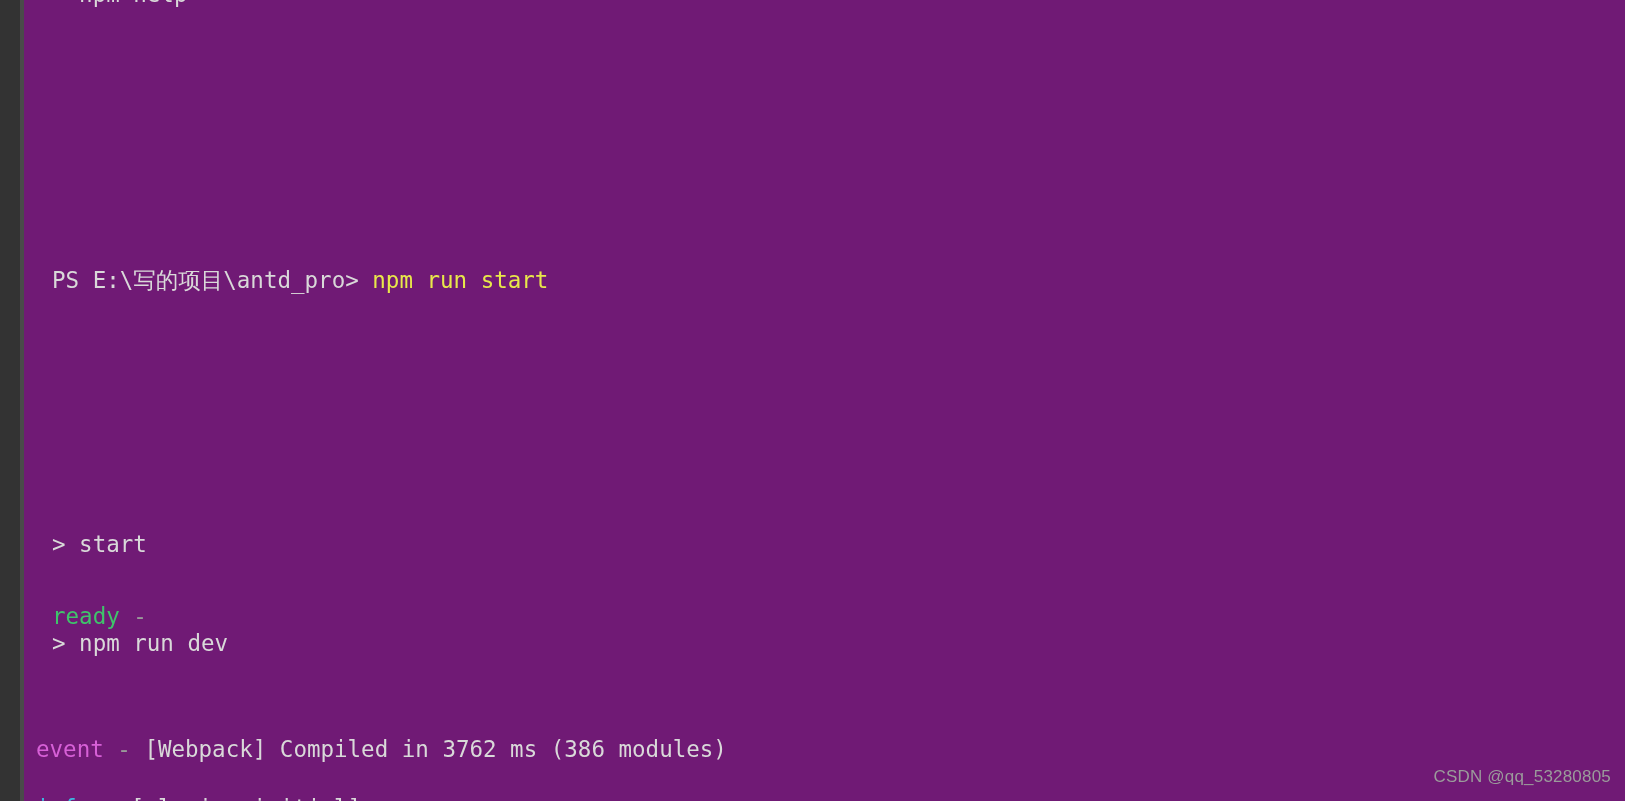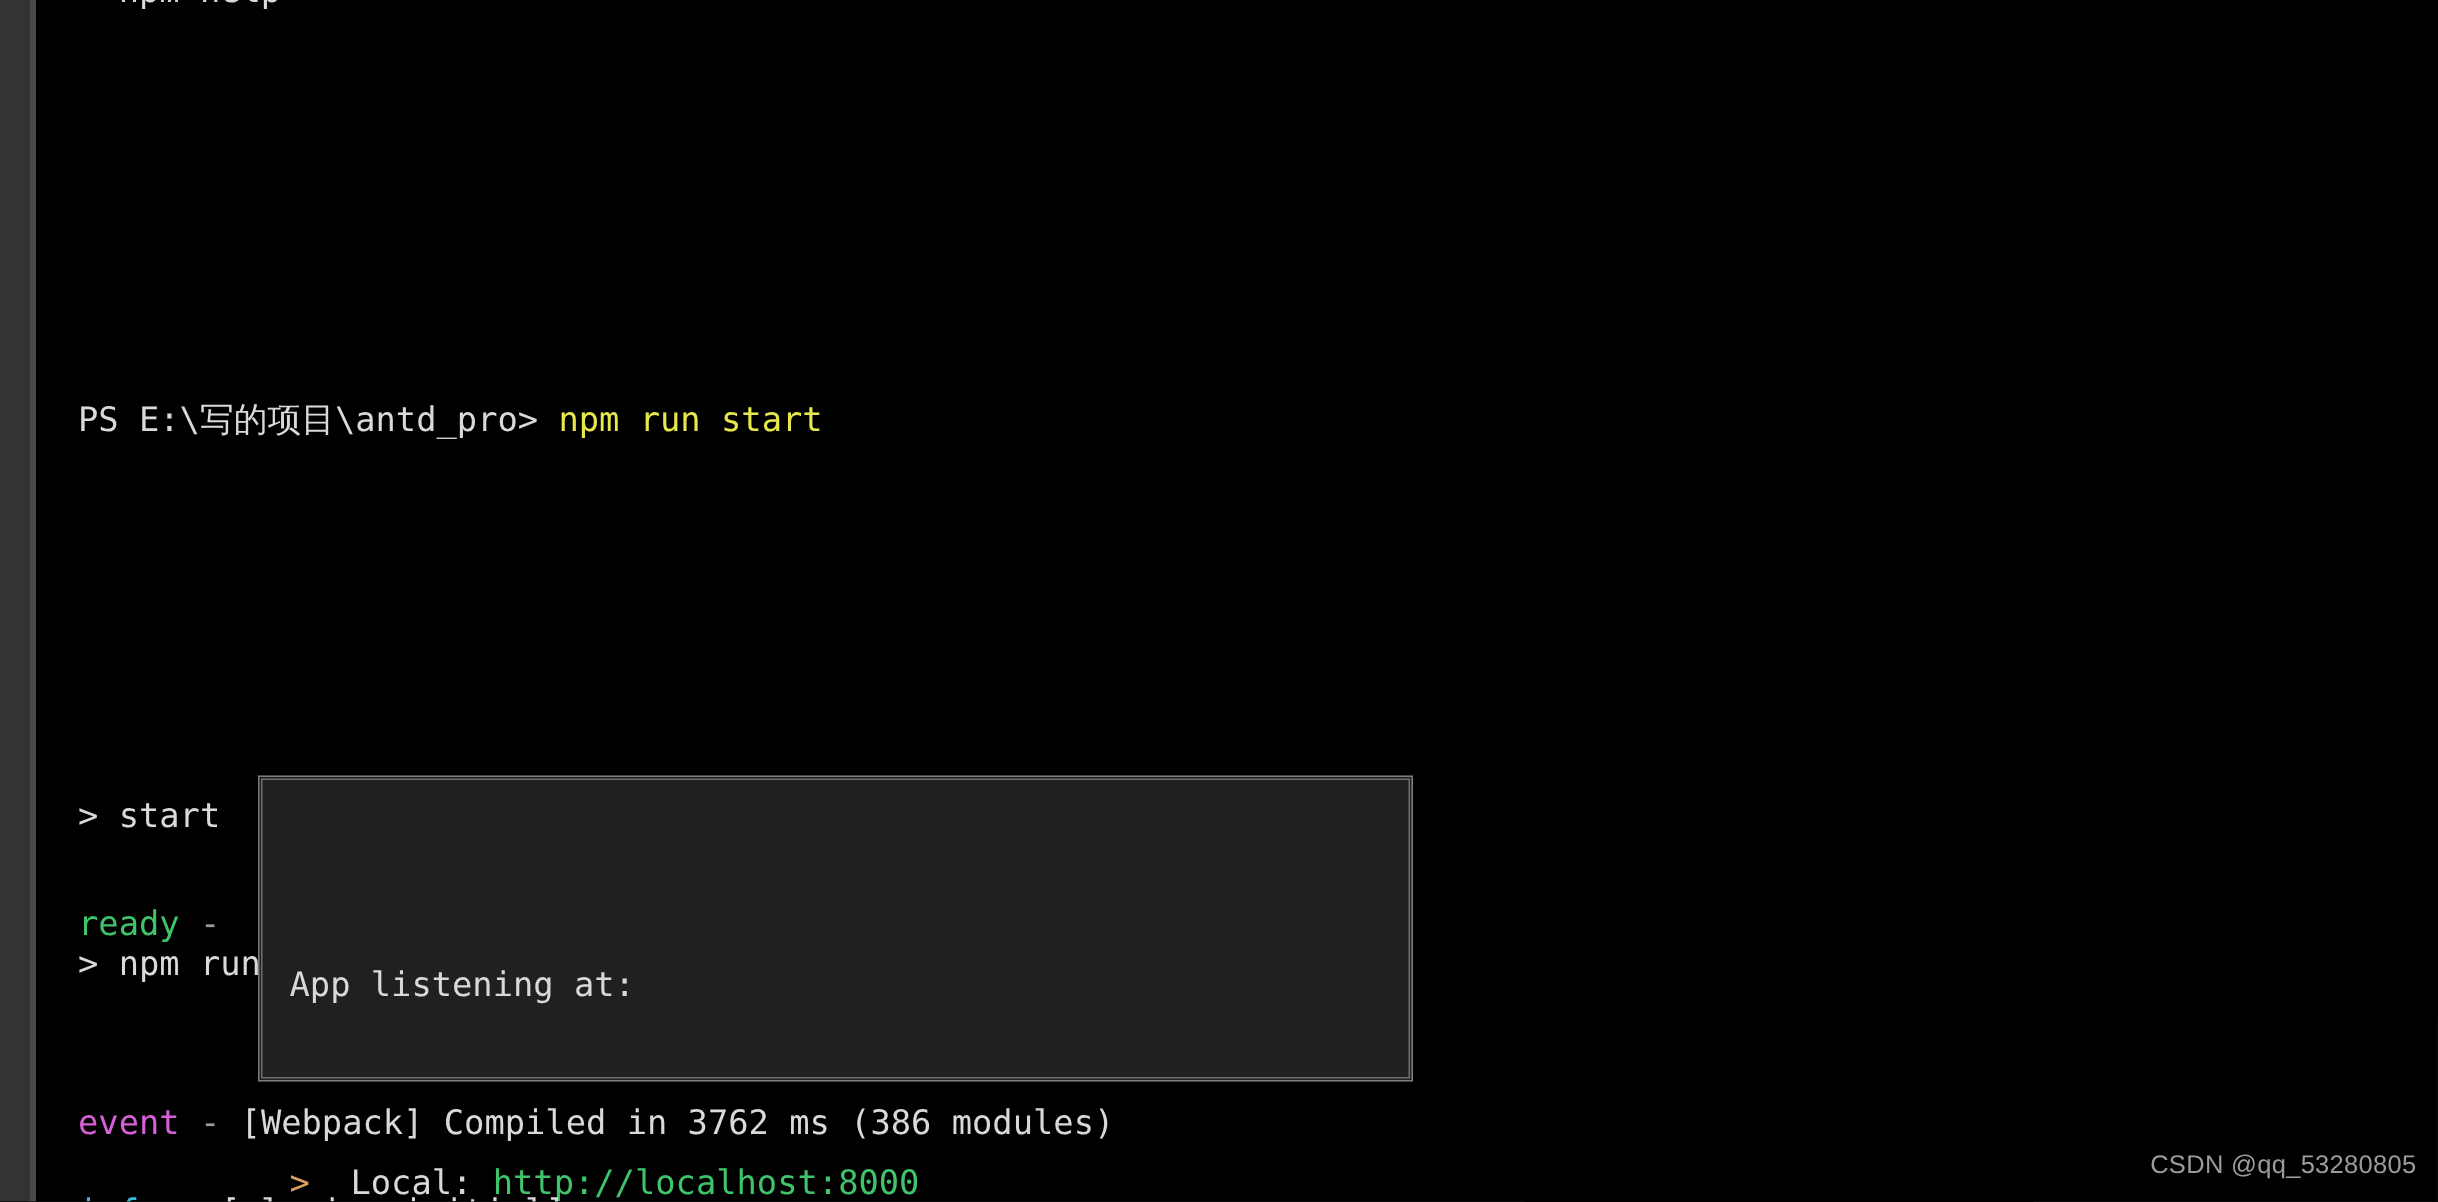--- a/index.html
+++ b/index.html
@@ -11,21 +11,21 @@
     width: 1625px;
     height: 801px;
     overflow: hidden;
     font-family: "DejaVu Sans Mono", "Liberation Mono", monospace;
   }
 
   #terminal {
     position: relative;
     width: 1625px;
     height: 801px;
-    background: #000000;
+    background: #701a75;
     overflow: hidden;
   }
 
   
   .gutter {
     position: absolute;
     left: 0; top: 0;
     width: 20px;
     height: 801px;
     background: #333333;
@@ -121,27 +121,26 @@
     left: 24px;
     top: -22px;
     padding-left: 28px;
     font-size: 22.5px;
     line-height: 33px;
     white-space: pre;
     color: #d9d9d9;
   }
   .clip-bottom {
     position: absolute;
-    left: 24px;
+    left: 8px;
     top: 792px;
     padding-left: 28px;
     font-size: 22.5px;
     line-height: 33px;
     white-space: pre;
-    text-decoration: underline;
   }
 </style>
 </head>
 <body>
 
 <div id="terminal">
 
   <div class="gutter"></div>
   <div class="gutter-sep"></div>
 
@@ -184,35 +183,20 @@
 
     
     
 
   </div>
 
   <div class="ready-row">
 
     <div class="ready-label"><span class="c-ready">ready</span><span class="c-dash"> - </span></div>
 
-    <div class="box">
-      <div class="box-inner">
-
-        <div class="c-plain">App listening at:</div>
-
-        <div><span class="c-orange">&gt;</span><span class="c-plain">  Local: </span><span class="c-green">http://localhost:8000</span></div>
-
-        
-
-        
-
-        
-
-      </div>
-    </div>
   </div>
 
   <div class="clip-bottom" style="top:733px;"><span class="c-event">event</span><span class="c-dash"> - </span><span class="c-plain">[Webpack] Compiled in 3762 ms (386 modules)</span></div>
 
   <div class="clip-bottom"><span class="c-info">info</span><span class="c-dash"> - </span><span class="c-plain">[plugin: initial]</span></div>
 
   <div class="watermark">CSDN @qq_53280805</div>
 
 </div>
 

